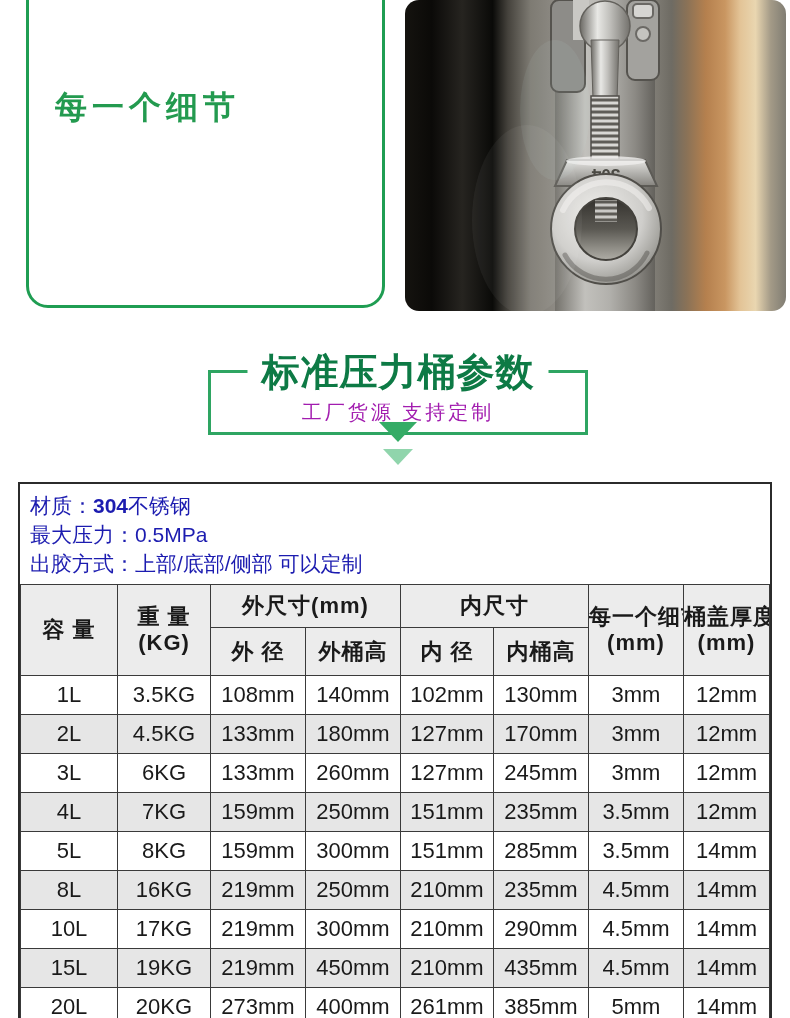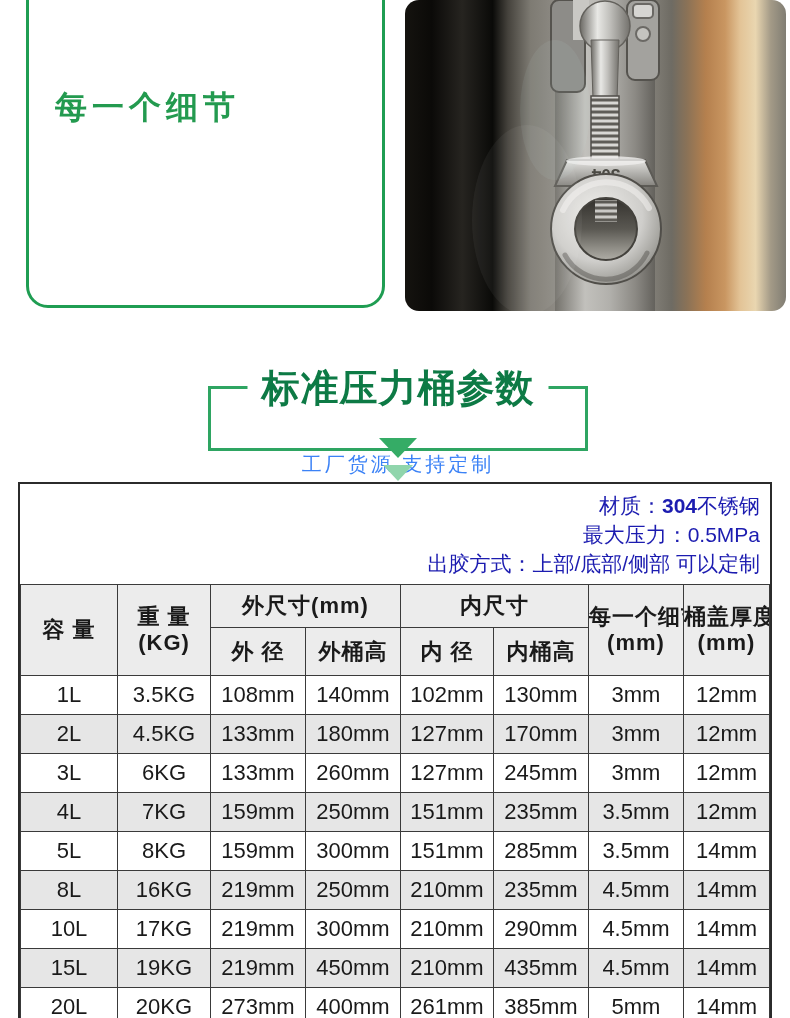--- a/index.html
+++ b/index.html
@@ -12,39 +12,39 @@
     border:3px solid #1f9d52; border-radius:22px; background:#fff; }
   .slogan-text { position:absolute; left:26px; top:96px; color:#239a4f;
     font-size:32px; font-weight:bold; line-height:70px; letter-spacing:5px; white-space:nowrap;font-family:Liberation Mono, monospace; }
 
   
   .photo { position:absolute; left:405px; top:0px; width:381px; height:311px;
     border-radius:14px; overflow:hidden; }
   .photo svg { display:block; }
 
   
-  .banner { position:absolute; left:208px; top:386px; width:380px; height:65px;
+  .banner { position:absolute; left:208px; top:370px; width:380px; height:65px;
     border:3px solid #2ea562; }
   .banner-title { position:absolute; left:50%; top:-26px; transform:translateX(-50%);
     background:#fff; padding:0 14px; white-space:nowrap;
     font-size:38px; font-weight:bold; color:#0d7a45; letter-spacing:1px; }
   .banner-subtitle { position:absolute; left:0; right:0; top:26px; text-align:center;
-    font-size:20px; color:#3b82f6; letter-spacing:3px;margin-top:36px; }
+    font-size:20px; color:#a21caf; letter-spacing:3px; }
   .tri { position:absolute; left:50%; width:0; height:0; z-index:2; }
   .tri1 { transform:translateX(-50%); top:49px;
     border-left:19px solid transparent; border-right:19px solid transparent;
     border-top:20px solid #35ac66; }
   .tri2 { transform:translateX(-50%); top:76px;
     border-left:15px solid transparent; border-right:15px solid transparent;
     border-top:16px solid #90d5ac; }
 
   
   .spec-block { position:absolute; left:18px; top:482px; width:754px;
     border:2px solid #2b2b2b; background:#fff; }
-  .spec-info { padding:7px 10px 6px 10px; color:#1c1cb0; font-size:21px; line-height:29px;text-align:right; }
+  .spec-info { padding:7px 10px 6px 10px; color:#1c1cb0; font-size:21px; line-height:29px; }
   .spec-info .b { font-weight:bold; }
 
   table.spec { width:100%; border-collapse:collapse; table-layout:fixed; }
   table.spec th, table.spec td { border:1px solid #3a3a3a; text-align:center;
     color:#1a1a1a; font-size:22px; overflow:hidden; white-space:nowrap; }
   table.spec th { background:#ececec; font-weight:bold; letter-spacing:1px; }
   table.spec thead tr:nth-child(1) th { height:43px; }
   table.spec thead tr:nth-child(2) th { height:48px; }
   table.spec td { height:39px; font-weight:normal; }
   table.spec tbody tr:nth-child(even) td { background:#e6e6e6; }

